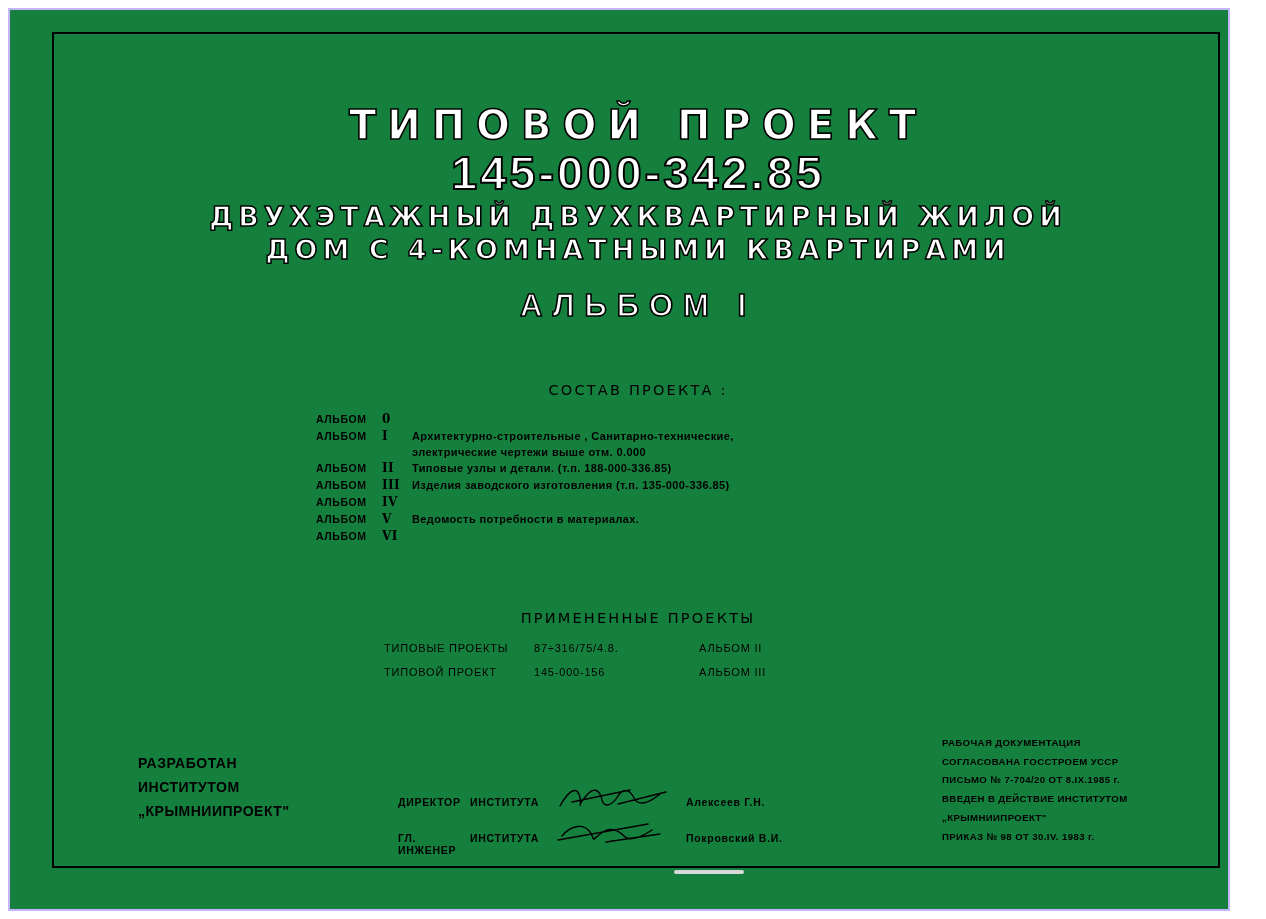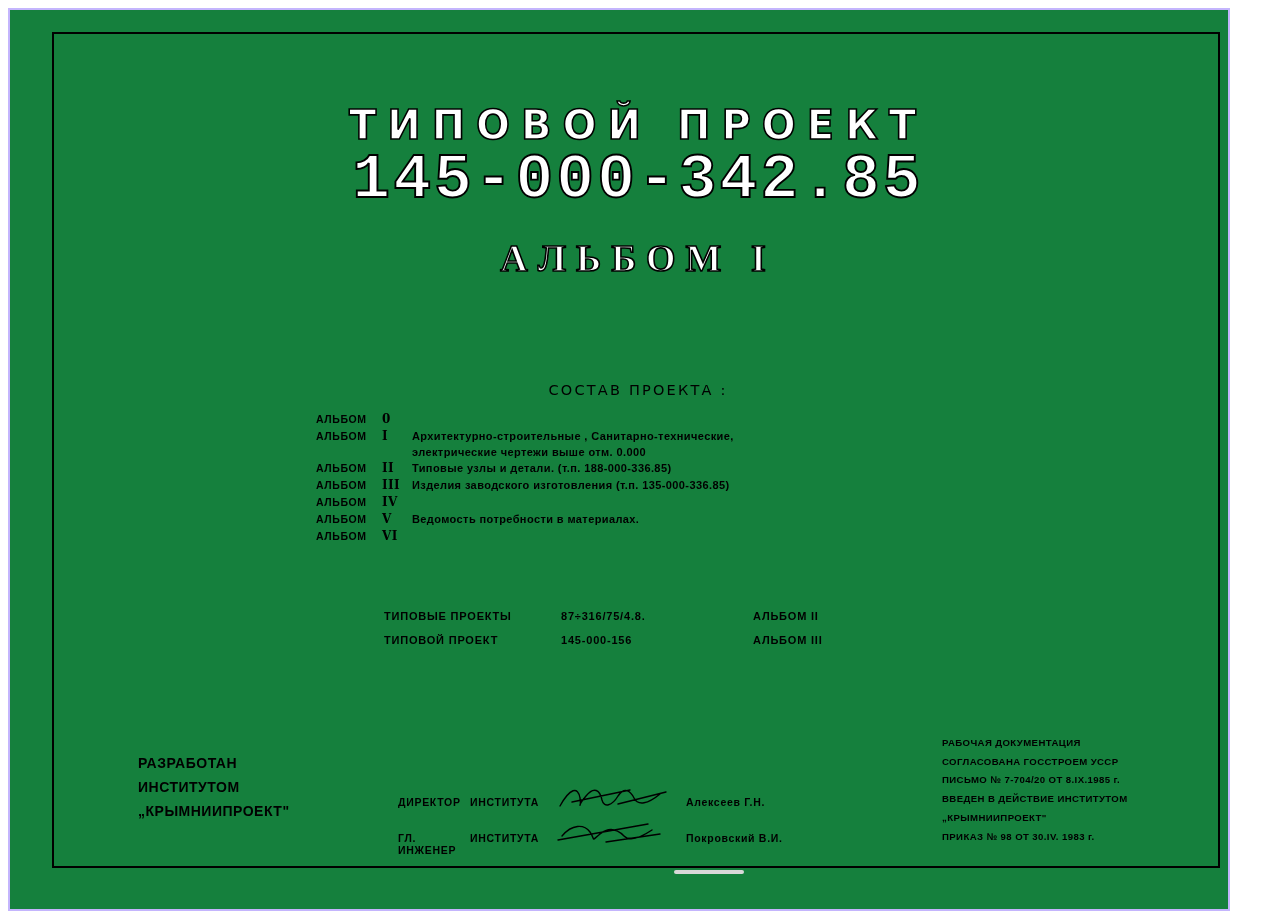--- a/index.html
+++ b/index.html
@@ -49,42 +49,42 @@
     font-size: 40px;
     font-weight: 700;
     letter-spacing: 11px;
     color: #fff;
     -webkit-text-stroke: 1.6px #000;
     text-shadow: none;
     margin: 0 0 2px 0;
     line-height: 1.05;
   }
   .t-code {
-    font-family: Liberation Mono, monospace;
-    font-size: 63px;
+    font-family: Liberation Sans, sans-serif;
+    font-size: 47px;
     font-weight: 700;
     letter-spacing: 3px;
     color: #fff;
     -webkit-text-stroke: 1.9px #000;
     margin: 0 0 4px 0;
     line-height: 1.05;
   }
   .t-line3, .t-line4 {
     font-family: "DejaVu Sans", sans-serif;
     font-size: 27px;
     font-weight: 700;
     letter-spacing: 5px;
     color: #fff;
     -webkit-text-stroke: 1.5px #000;
     margin: 0 0 1px 0;
     line-height: 1.18;
   }
   .t-album {
-    font-family: Liberation Serif, serif;
-    font-size: 38px;
+    font-family: Liberation Sans, sans-serif;
+    font-size: 31px;
     font-weight: 700;
     letter-spacing: 10px;
     color: #fff;
     -webkit-text-stroke: 1.6px #000;
     margin: 22px 0 0 0;
   }
 
   
   .composition {
     position: absolute;
@@ -138,26 +138,25 @@
     left: 0;
     top: 576px;
     width: 1168px;
   }
   .applied .sec-head {
     margin-bottom: 16px;
   }
   .app-row {
     margin-left: 330px;
     font-size: 11px;
-    font-weight: 700;
+    font-weight: 400;
     letter-spacing: 0.8px;
     margin-bottom: 12px;
     display: flex;
     align-items: flex-start;
-    gap: 27px;
   }
   .app-row .a {
     width: 150px;
     flex: 0 0 150px;
   }
   .app-row .b {
     width: 165px;
     flex: 0 0 165px;
   }
   .app-row .c {
@@ -236,20 +235,22 @@
 </style>
 </head>
 <body>
 
 <div class="sheet">
   <div class="inner-frame">
 
     <div class="title-area">
       <div class="t-line1">ТИПОВОЙ   ПРОЕКТ</div>
       <div class="t-code">145-000-342.85</div>
+      <div class="t-line3">ДВУХЭТАЖНЫЙ   ДВУХКВАРТИРНЫЙ   ЖИЛОЙ</div>
+      <div class="t-line4">ДОМ  С  4-КОМНАТНЫМИ   КВАРТИРАМИ</div>
       <div class="t-album">АЛЬБОМ   I</div>
     </div>
 
     <div class="composition">
       <div class="sec-head">СОСТАВ   ПРОЕКТА :</div>
       <div class="comp-rows">
 
         <div class="comp-row">
           <span class="lbl">АЛЬБОМ</span>
           <span class="num">0</span>
@@ -291,20 +292,21 @@
 
         <div class="comp-row">
           <span class="lbl">АЛЬБОМ</span>
           <span class="num">VI</span>
         </div>
 
       </div>
     </div>
 
     <div class="applied">
+      <div class="sec-head">ПРИМЕНЕННЫЕ    ПРОЕКТЫ</div>
 
       <div class="app-row">
         <span class="a">ТИПОВЫЕ      ПРОЕКТЫ</span>
         <span class="b">87÷316/75/4.8.</span>
         <span class="c">АЛЬБОМ II</span>
       </div>
 
       <div class="app-row">
         <span class="a">ТИПОВОЙ      ПРОЕКТ</span>
         <span class="b">145-000-156</span>

